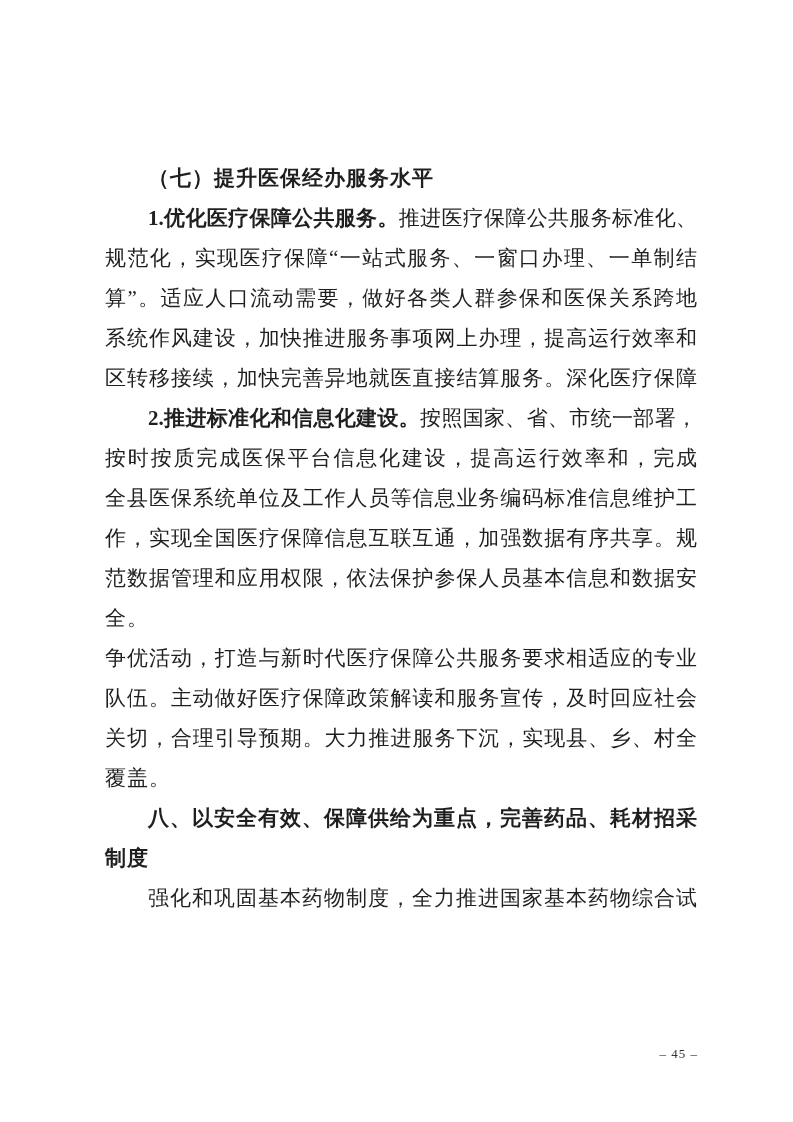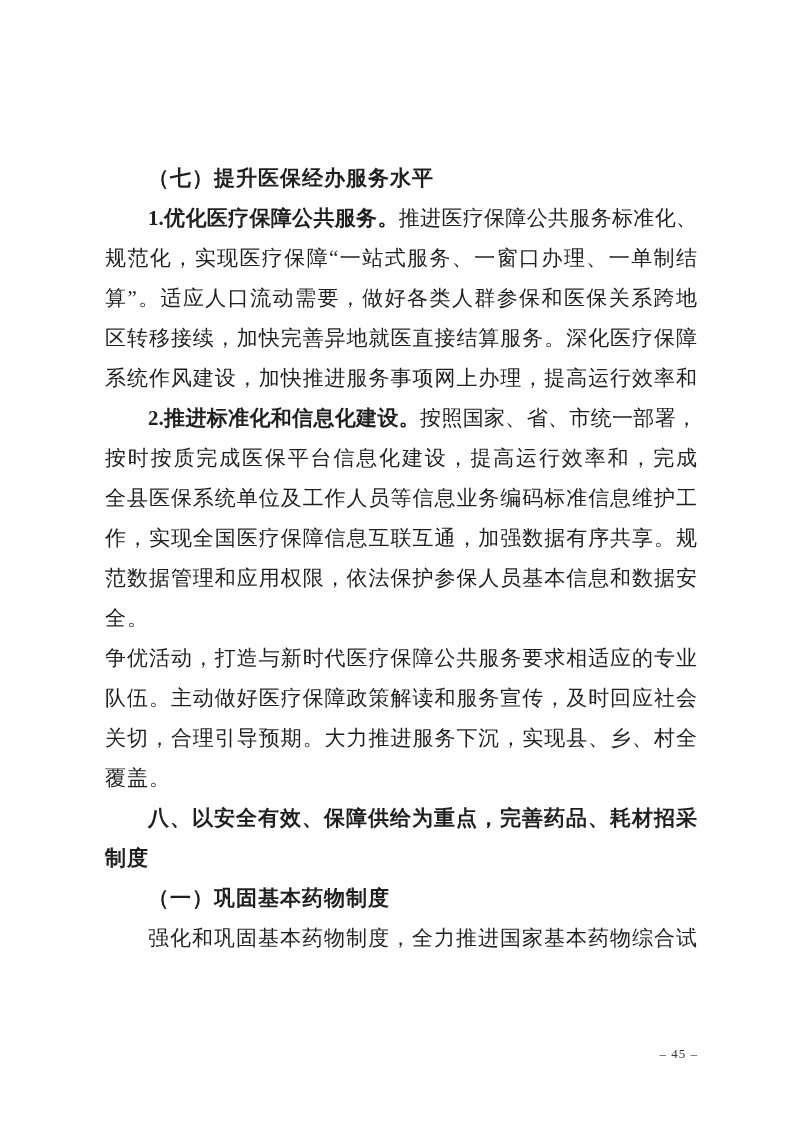--- a/index.html
+++ b/index.html
@@ -64,38 +64,37 @@
 <body>
 
 <div class="page">
   <div class="text-block">
 
     <div class="line indent"><span class="b">（七）提升医保经办服务水平</span></div>
 
     <div class="line indent just"><span class="b">1.优化医疗保障公共服务。</span><span class="t">推进医疗保障公共服务标准化、</span></div>
     <div class="line just"><span class="t">规范化，实现医疗保障“一站式服务、一窗口办理、一单制结</span></div>
     <div class="line just"><span class="t">算”。适应人口流动需要，做好各类人群参保和医保关系跨地</span></div>
+    <div class="line just"><span class="t">系统作风建设，加快推进服务事项网上办理，提高运行效率和</span></div>
     <div class="line just"><span class="t">区转移接续，加快完善异地就医直接结算服务。深化医疗保障</span></div>
-    <div class="line just"><span class="t">系统作风建设，加快推进服务事项网上办理，提高运行效率和</span></div>
 
     <div class="line indent just"><span class="b">2.推进标准化和信息化建设。</span><span class="t">按照国家、省、市统一部署，</span></div>
     <div class="line just"><span class="t">按时按质完成医保平台信息化建设，提高运行效率和，完成</span></div>
     <div class="line just"><span class="t">全县医保系统单位及工作人员等信息业务编码标准信息维护工</span></div>
     <div class="line just"><span class="t">作，实现全国医疗保障信息互联互通，加强数据有序共享。规</span></div>
     <div class="line just"><span class="t">范数据管理和应用权限，依法保护参保人员基本信息和数据安</span></div>
     <div class="line"><span class="t">全。</span></div>
 
     <div class="line just"><span class="t">争优活动，打造与新时代医疗保障公共服务要求相适应的专业</span></div>
     <div class="line just"><span class="t">队伍。主动做好医疗保障政策解读和服务宣传，及时回应社会</span></div>
     <div class="line just"><span class="t">关切，合理引导预期。大力推进服务下沉，实现县、乡、村全</span></div>
     <div class="line"><span class="t">覆盖。</span></div>
 
     <div class="line indent just hei"><span class="b">八、以安全有效、保障供给为重点，完善药品、耗材招采</span></div>
     <div class="line hei"><span class="b">制度</span></div>
 
-    <div class="line indent"><span class="b">（一）巩固基本药物制度</span></div>
 
     <div class="line indent just"><span class="t">强化和巩固基本药物制度，全力推进国家基本药物综合试</span></div>
 
   </div>
 
   <div class="page-number">– 45 –</div>
 </div>
 
 </body></html>

